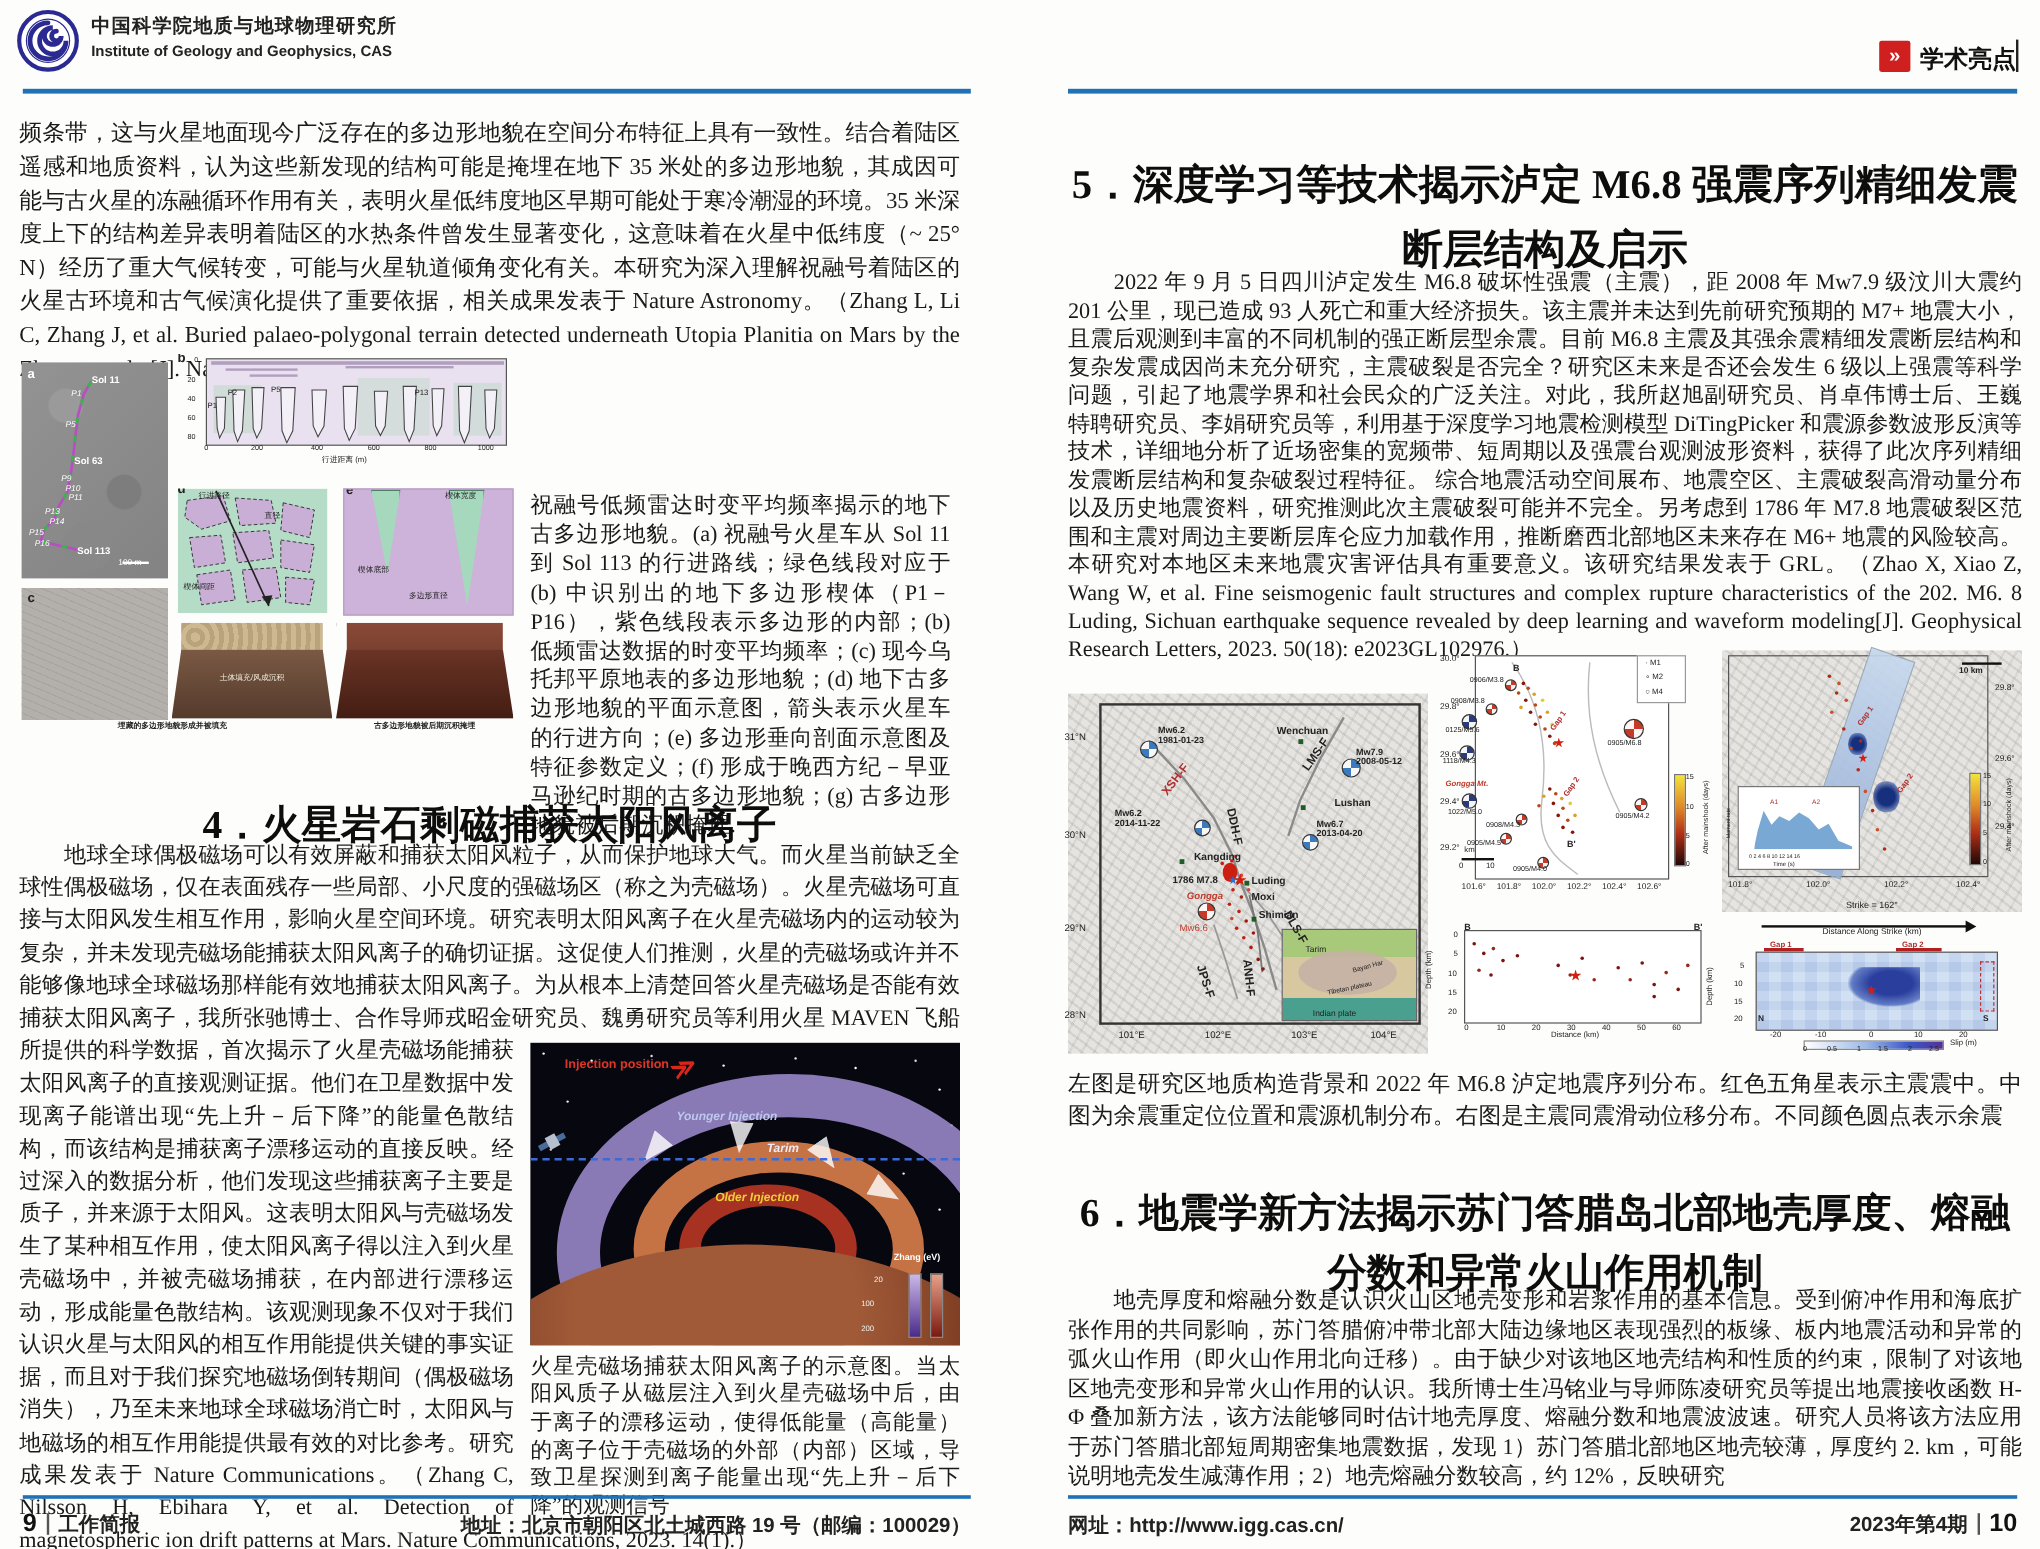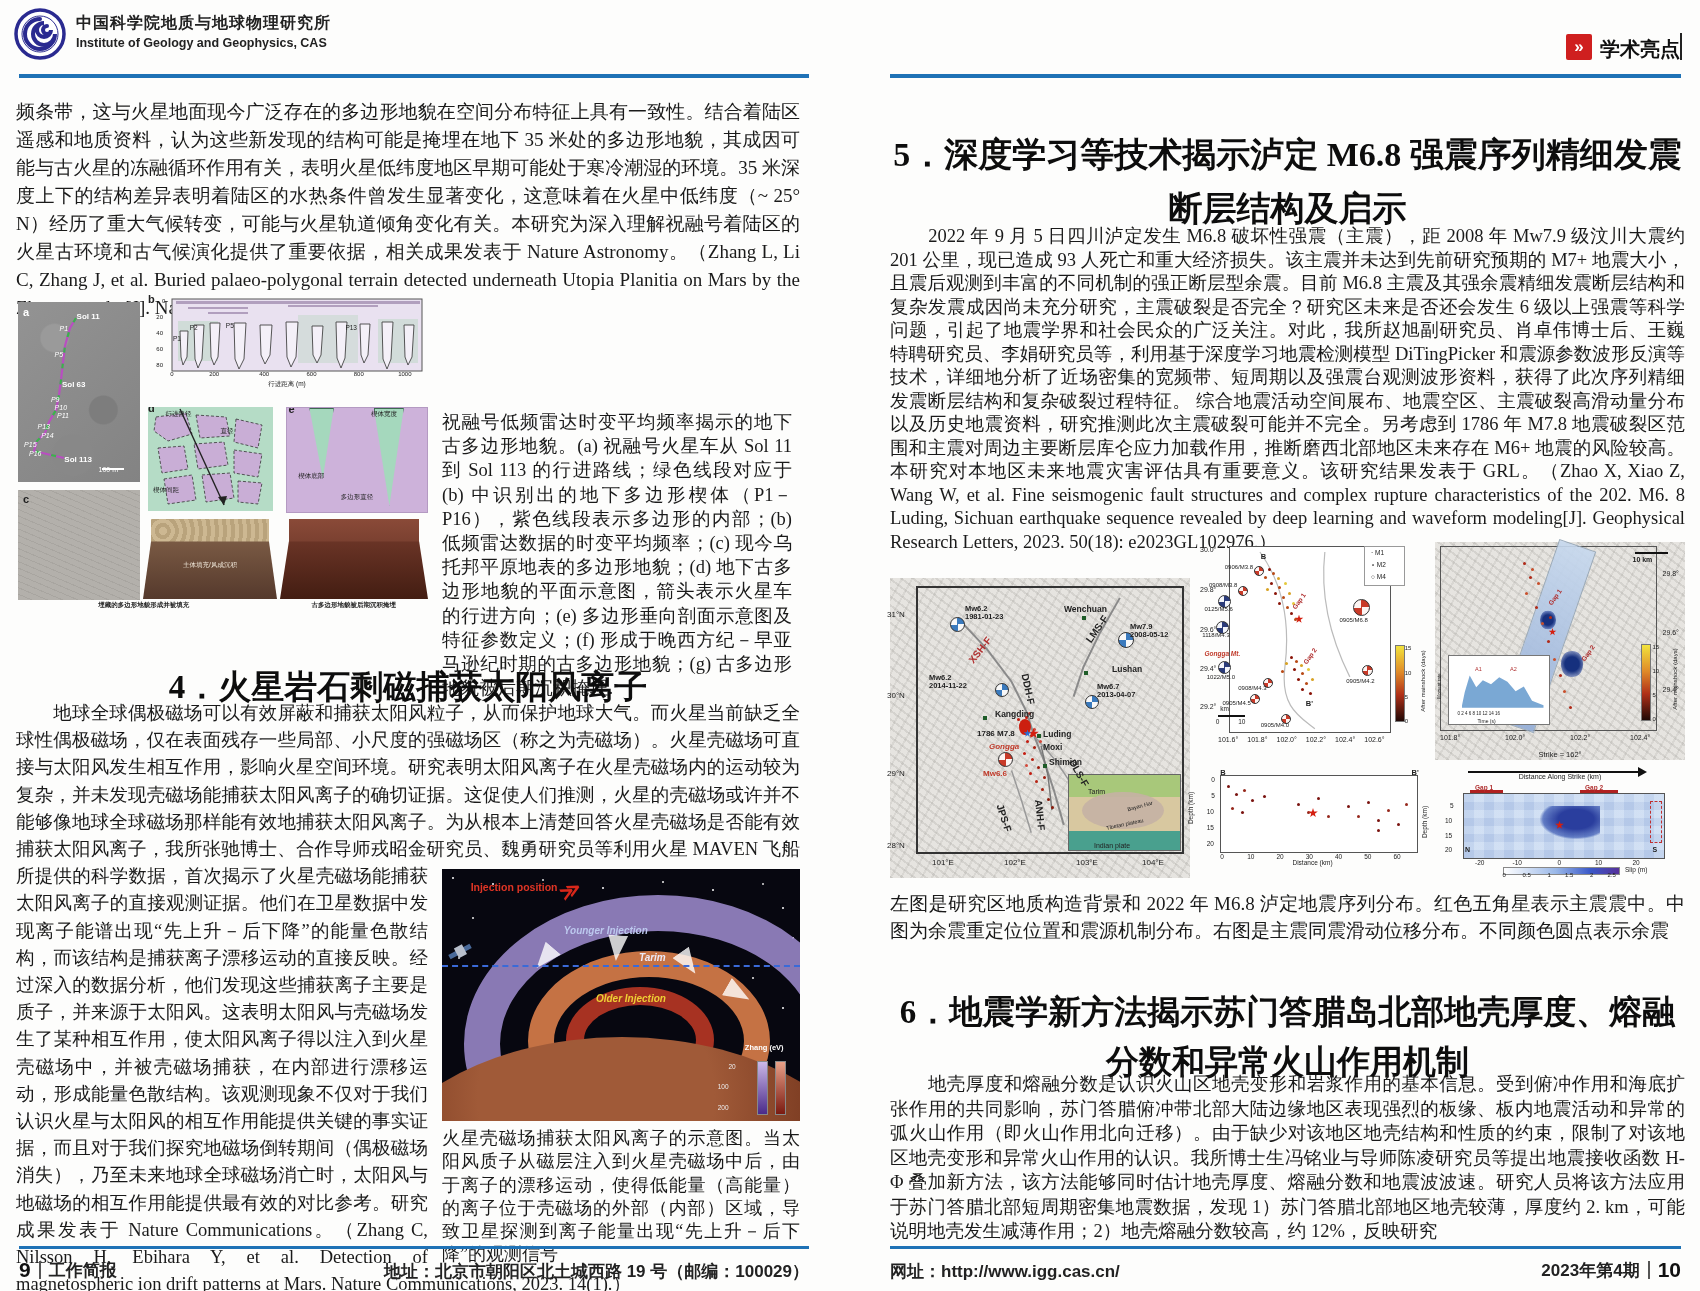--- a/index.html
+++ b/index.html
@@ -353,27 +353,27 @@
 1981-01-23</span>
         <span class="lbl" style="left: 30%; top: 24%; font-size: 10px; color: rgb(176, 48, 48); font-weight: bold; text-align: center; transform: translate(-50%, -50%) rotate(-52deg);">XSH-F</span>
         <span class="lbl" style="left: 69%; top: 17%; font-size: 10px; font-weight: bold; text-align: center; transform: translate(-50%, -50%) rotate(-55deg);">LMS-F</span>
         <span class="lbl" style="left: 80%; top: 15%; font-size: 7.5px; font-weight: bold;">Mw7.9
 2008-05-12</span>
         <span class="lbl" style="left: 66%; top: 29%; font-size: 8.5px; font-weight: bold; margin-left: 24px;">Lushan</span>
         <span class="lbl" style="left: 13%; top: 32%; font-size: 7.5px; font-weight: bold;">Mw6.2
 2014-11-22</span>
         <span class="lbl" style="left: 46%; top: 37%; font-size: 10px; font-weight: bold; text-align: center; transform: translate(-50%, -50%) rotate(78deg);">DDH-F</span>
         <span class="lbl" style="left: 69%; top: 35%; font-size: 7.5px; font-weight: bold;">Mw6.7
-2013-04-07</span>
+2013-04-20</span>
         <span class="lbl" style="left: 23%; top: 44%; font-size: 8.5px; font-weight: bold; margin-left: 36px;">Kangding</span>
         <span class="lbl" style="left: 29%; top: 50.5%; font-size: 8px; font-weight: bold;">1786 M7.8</span>
         <span class="lbl" style="left: 51%; top: 50.5%; font-size: 8.5px; font-weight: bold;">Luding</span>
         <span class="lbl" style="left: 33%; top: 55%; font-size: 8px; color: rgb(192, 58, 42); font-weight: bold; font-style: italic;">Gongga</span>
         <span class="lbl" style="left: 51%; top: 55%; font-size: 8.5px; font-weight: bold;">Moxi</span>
-        <span class="lbl" style="left: 31%; top: 64%; font-size: 8px; color: rgb(192, 58, 42); font-weight: bold;">Mw6.6</span>
+        <span class="lbl" style="left: 31%; top: 64%; font-size: 8px; color: rgb(192, 58, 42); font-weight: normal;">Mw6.6</span>
         <span class="lbl" style="left: 53%; top: 60%; font-size: 8.5px; font-weight: bold;">Shimian</span>
         <span class="lbl" style="left: 63%; top: 65%; font-size: 10px; font-weight: bold; text-align: center; transform: translate(-50%, -50%) rotate(60deg);">DLS-F</span>
         <span class="lbl" style="left: 38%; top: 80%; font-size: 10px; font-weight: bold; text-align: center; transform: translate(-50%, -50%) rotate(72deg);">JPS-F</span>
         <span class="lbl" style="left: 50%; top: 79%; font-size: 10px; font-weight: bold; text-align: center; transform: translate(-50%, -50%) rotate(84deg);">ANH-F</span>
         <span class="lbl" style="left: 66%; top: 70%; font-size: 7px;">Tarim</span>
         <span class="lbl" style="left: 79%; top: 75%; font-size: 5.5px; transform: rotate(-15deg);">Bayan Har</span>
         <span class="lbl" style="left: 72%; top: 81%; font-size: 5.5px; transform: rotate(-12deg);">Tibetan plateau</span>
         <span class="lbl" style="left: 68%; top: 88%; font-size: 7px;">Indian plate</span>
       </div>
 

